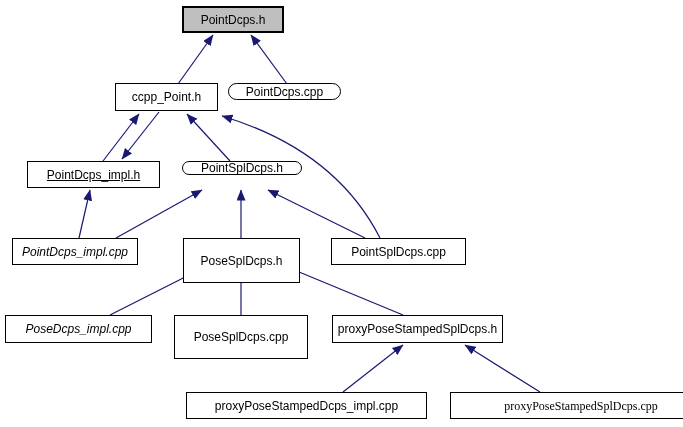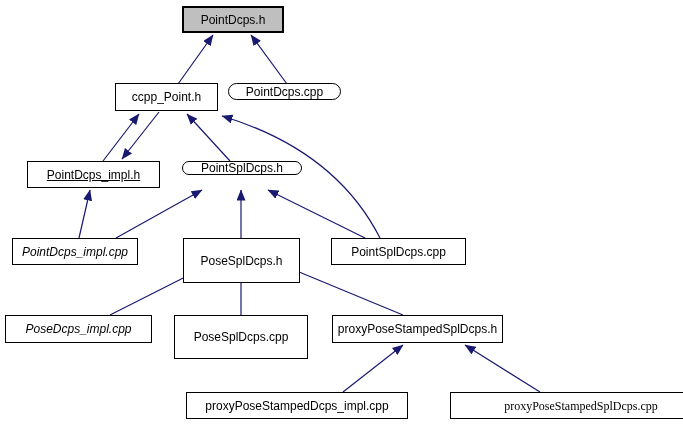--- a/index.html
+++ b/index.html
@@ -83,16 +83,16 @@
   <div class="node" style="left:115px; top:83px;  width:103px; height:28px;text-align:right;">ccpp_Point.h</div>
   <div class="node" style="left:228px; top:83px;  width:113px; height:17px;border-radius:11px;">PointDcps.cpp</div>
   <div class="node" style="left:27px;  top:161px; width:133px; height:27px;text-decoration:underline;">PointDcps_impl.h</div>
   <div class="node" style="left:182px; top:161px; width:120px; height:14px;border-radius:7px;">PointSplDcps.h</div>
   <div class="node" style="left:12px;  top:238px; width:126px; height:27px;font-style:italic;">PointDcps_impl.cpp</div>
   <div class="node" style="left:183px; top:238px; width:117px; height:45px;">PoseSplDcps.h</div>
   <div class="node" style="left:323px; top:238px; width:135px; height:27px;margin-left:8px;">PointSplDcps.cpp</div>
   <div class="node" style="left:5px;   top:315px; width:147px; height:28px;font-style:italic;">PoseDcps_impl.cpp</div>
   <div class="node" style="left:174px; top:315px; width:134px; height:44px;">PoseSplDcps.cpp</div>
   <div class="node" style="left:332px; top:315px; width:171px; height:28px;">proxyPoseStampedSplDcps.h</div>
-  <div class="node" style="left:186px; top:392px; width:222px; height:27px;">proxyPoseStampedDcps_impl.cpp</div>
+  <div class="node" style="left:186px; top:392px; width:241px; height:27px;">proxyPoseStampedDcps_impl.cpp</div>
   <div class="node" style="left:450px; top:392px; width:262px; height:27px;font-family:Liberation Serif, serif;">proxyPoseStampedSplDcps.cpp</div>
 
 </div>
 
 </body></html>

